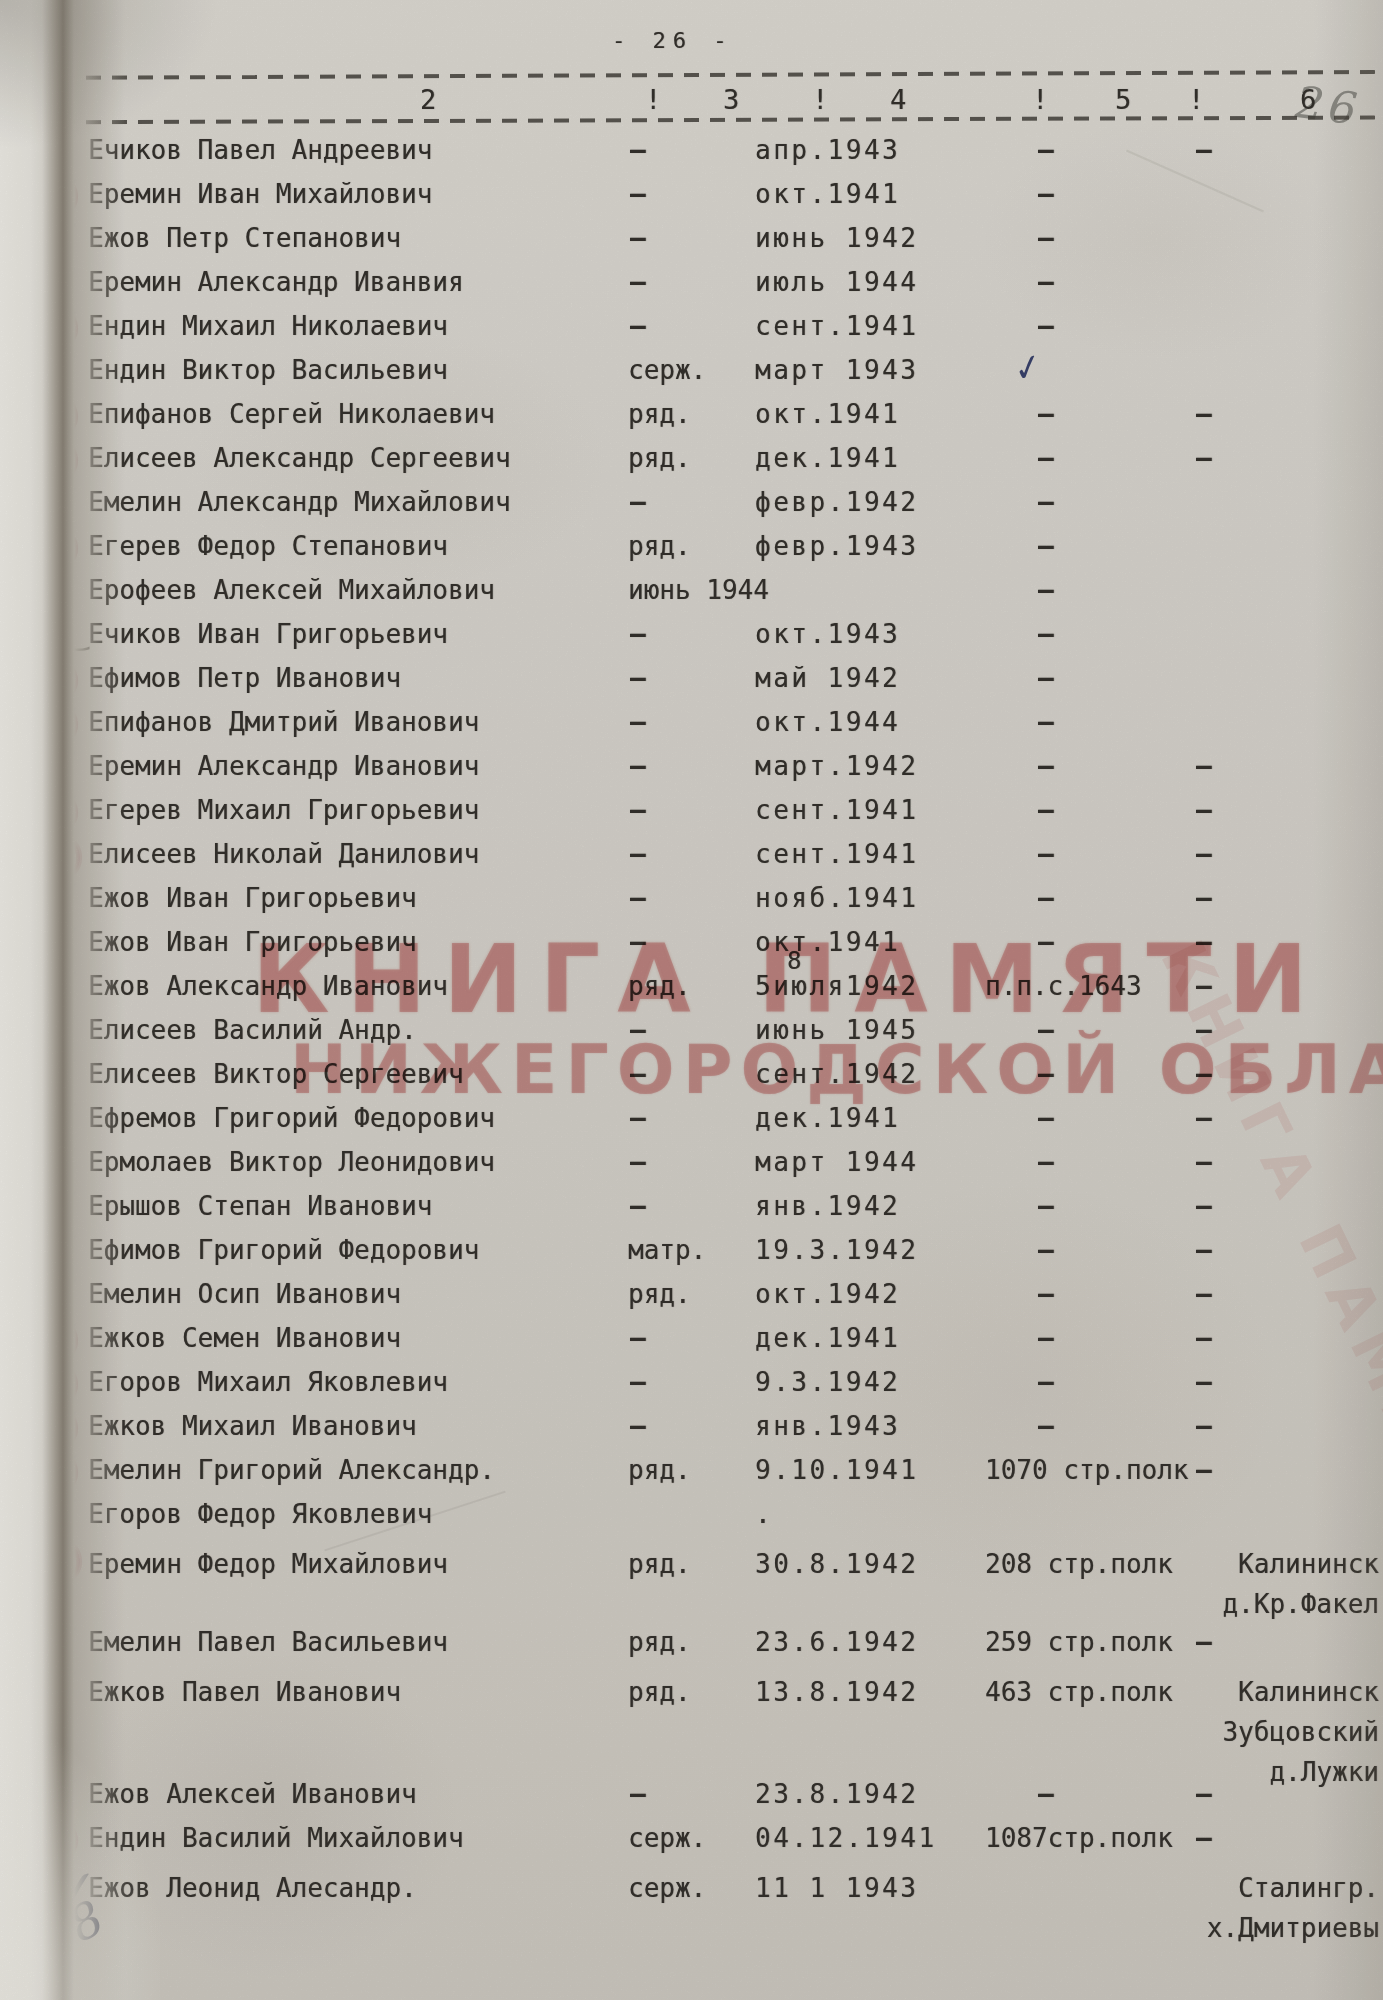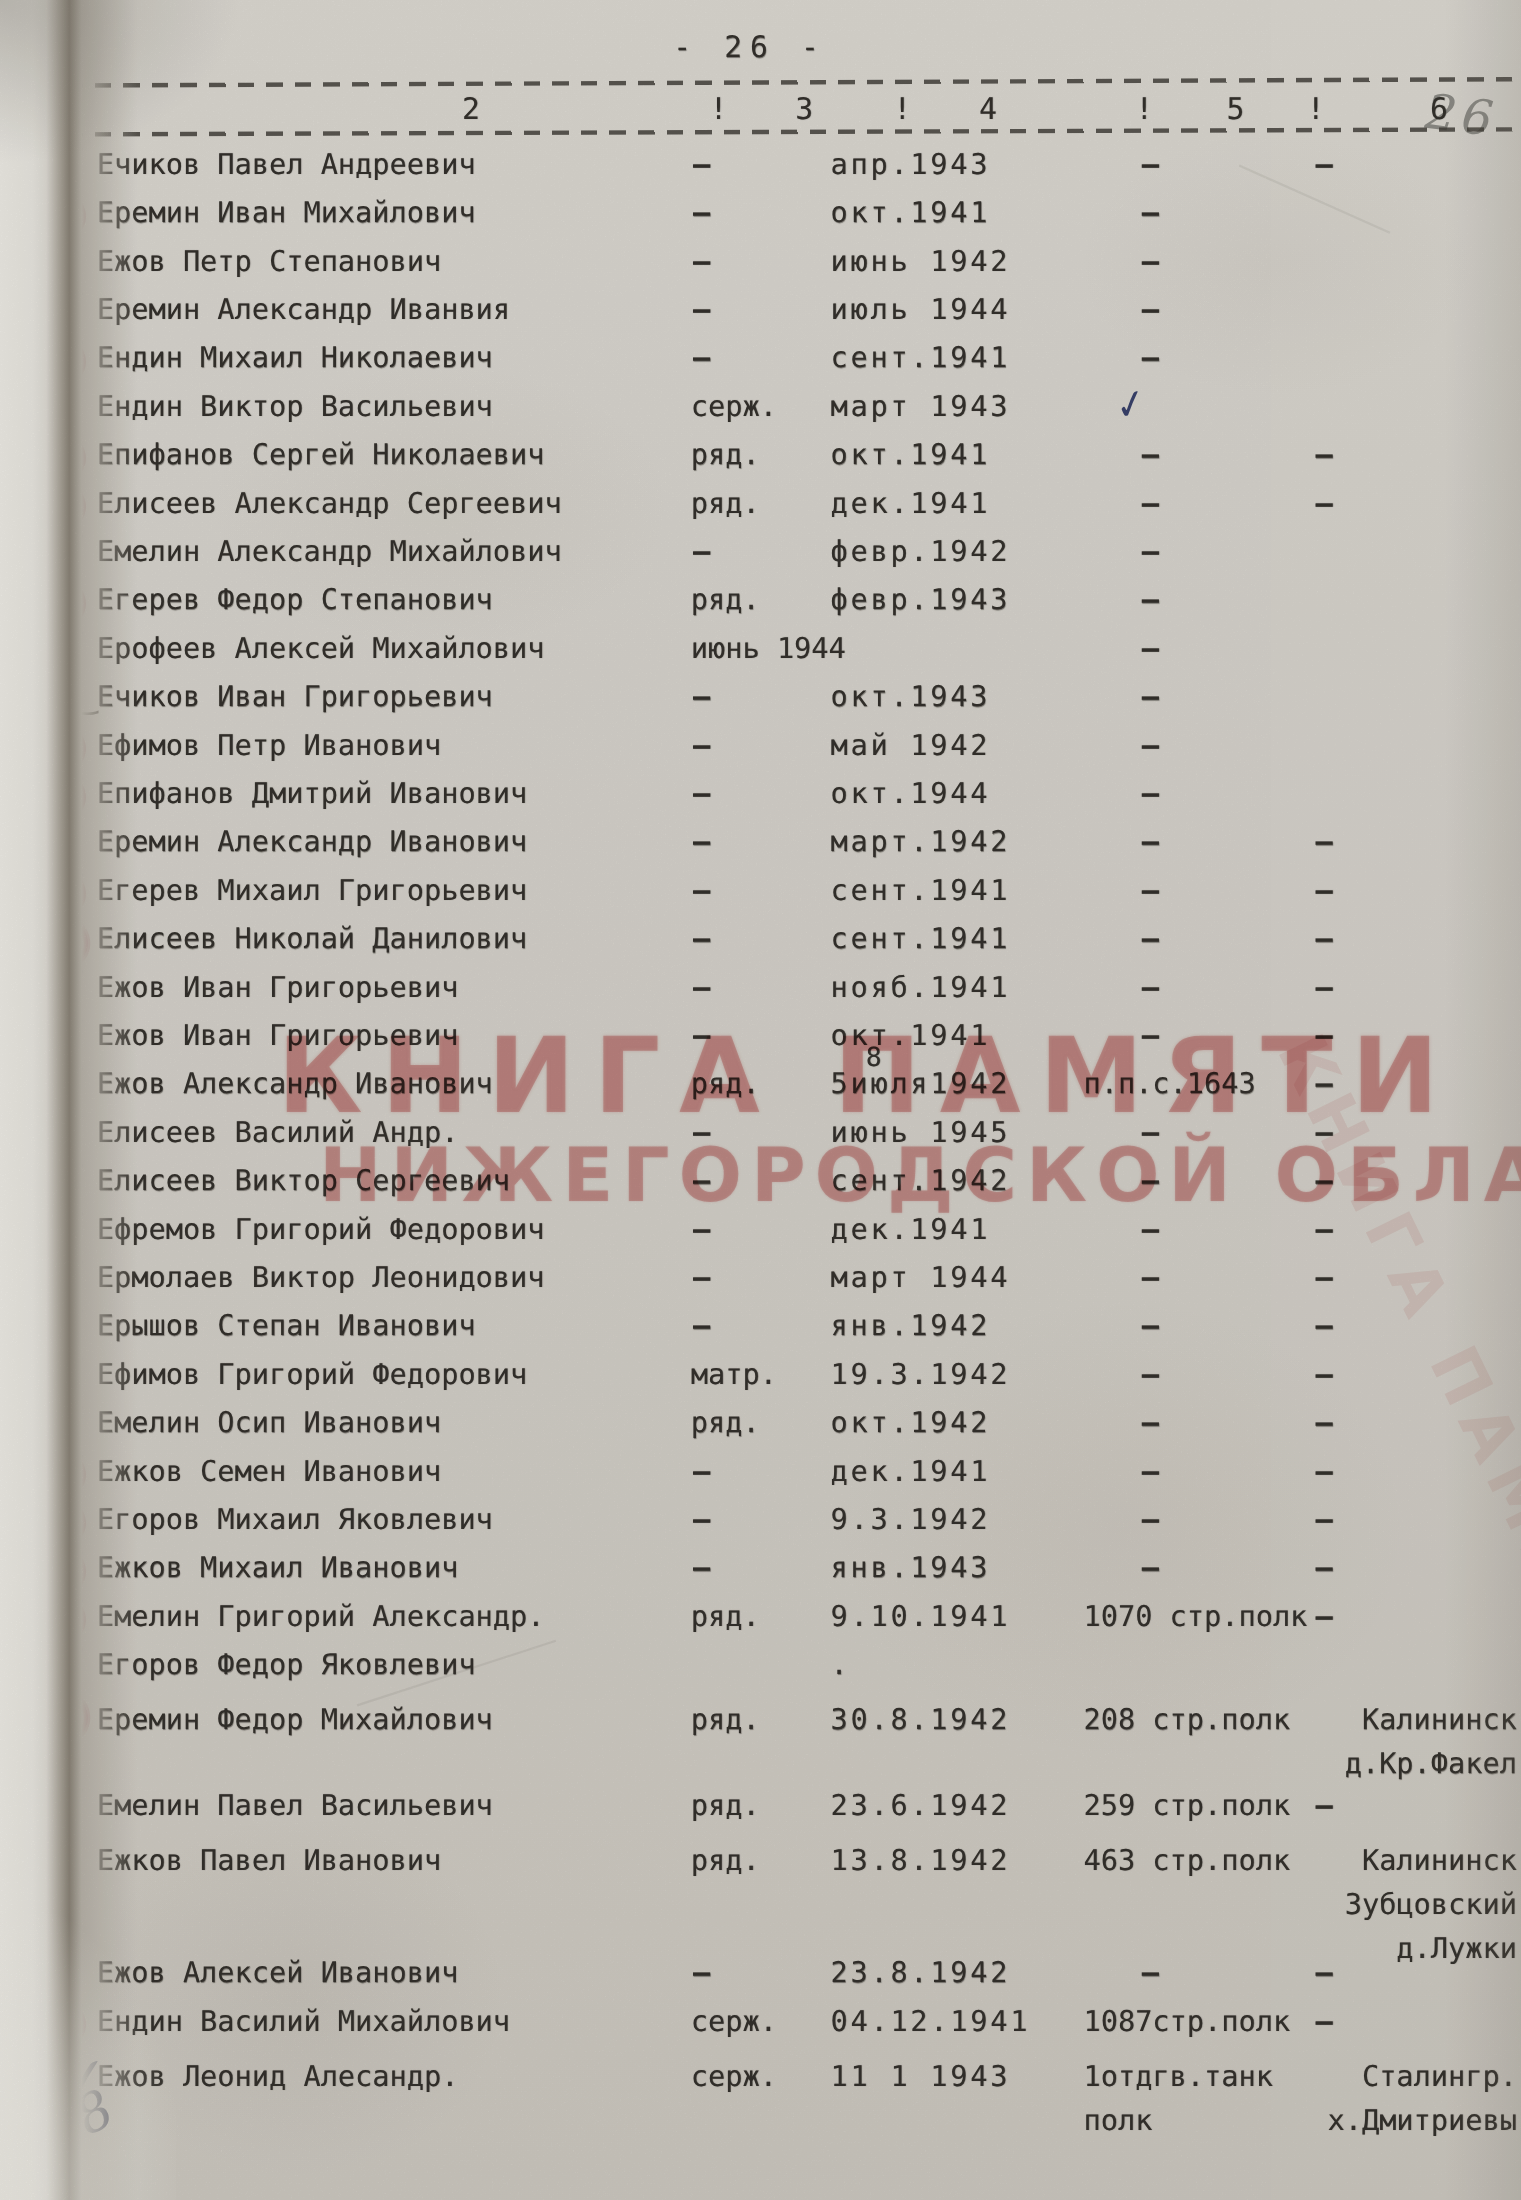--- a/index.html
+++ b/index.html
@@ -22,21 +22,21 @@
   .s1{left:190px;top:330px;width:420px;height:260px;background:radial-gradient(closest-side,rgba(150,138,115,.07),rgba(150,138,115,0));}
   .s2{left:760px;top:1180px;width:520px;height:420px;background:radial-gradient(closest-side,rgba(140,130,112,.08),rgba(140,130,112,0));}
   .s3{left:80px;top:1650px;width:380px;height:330px;background:radial-gradient(closest-side,rgba(125,118,100,.09),rgba(125,118,100,0));}
   .s4{left:980px;top:120px;width:360px;height:240px;background:radial-gradient(closest-side,rgba(150,140,120,.07),rgba(150,140,120,0));}
   .scratch{position:absolute;z-index:1;pointer-events:none;background:rgba(90,85,75,.10);}
   .sc1{left:1120px;top:180px;width:150px;height:2px;transform:rotate(24deg);}
   .sc2{left:320px;top:1520px;width:190px;height:2px;transform:rotate(-18deg);}
 
   
   .typed{color:#34312c;text-shadow:.4px .4px .8px rgba(52,49,44,.55);}
-  .typed-pageno{position:absolute;left:612px;top:28px;font-size:27px;letter-spacing:7px;z-index:2;}
+  .typed-pageno{position:absolute;left:612px;top:28px;font-size:22px;letter-spacing:7px;z-index:2;}
   .hw-pageno{position:absolute;left:1296px;top:80px;z-index:2;
     font-family:"DejaVu Serif",serif;font-style:italic;font-size:44px;letter-spacing:5px;
     color:#8d8c86;transform:rotate(7deg);}
   .tline{position:absolute;left:8px;width:1368px;height:4px;z-index:2;opacity:.82;border-radius:2px;
     background:repeating-linear-gradient(90deg,#3d3a34 0px,#3d3a34 15px,rgba(0,0,0,0) 15px,rgba(0,0,0,0) 26px);}
   .t1{top:73px;transform:rotate(-.25deg);}
   .t2{top:118px;transform:rotate(-.2deg);}
   .hdr{position:absolute;left:0;top:84px;width:100%;height:36px;z-index:2;}
   .hdr span{position:absolute;font-size:27px;color:#34312c;text-shadow:.4px .4px .8px rgba(52,49,44,.5);}
 
@@ -505,22 +505,20 @@
         <span class="cell c-place tdash">—</span>
       </div>
       <div class="row h2 multi">
         <span class="cell c-num">.</span>
         <span class="markwrap">
           <span class="ink-check">✓</span>
         </span>
         <span class="cell c-name">Ежов Леонид Алесандр.</span>
         <span class="cell c-rank">серж.</span>
         <span class="cell c-date">11 1 1943</span>
-        <span class="cell c-unit">1отдгв.танк
-полк</span>
         <span class="cell c-place txt">Сталингр.
 х.Дмитриевы</span>
       </div>
     </div>
 
   <div class="wm wm1">КНИГА ПАМЯТИ</div>
   <div class="wm wm2">НИЖЕГОРОДСКОЙ ОБЛАСТИ</div>
   <div class="wm wm3">КНИГА ПАМЯТИ</div>
 
   <div class="big-check">✓</div>

